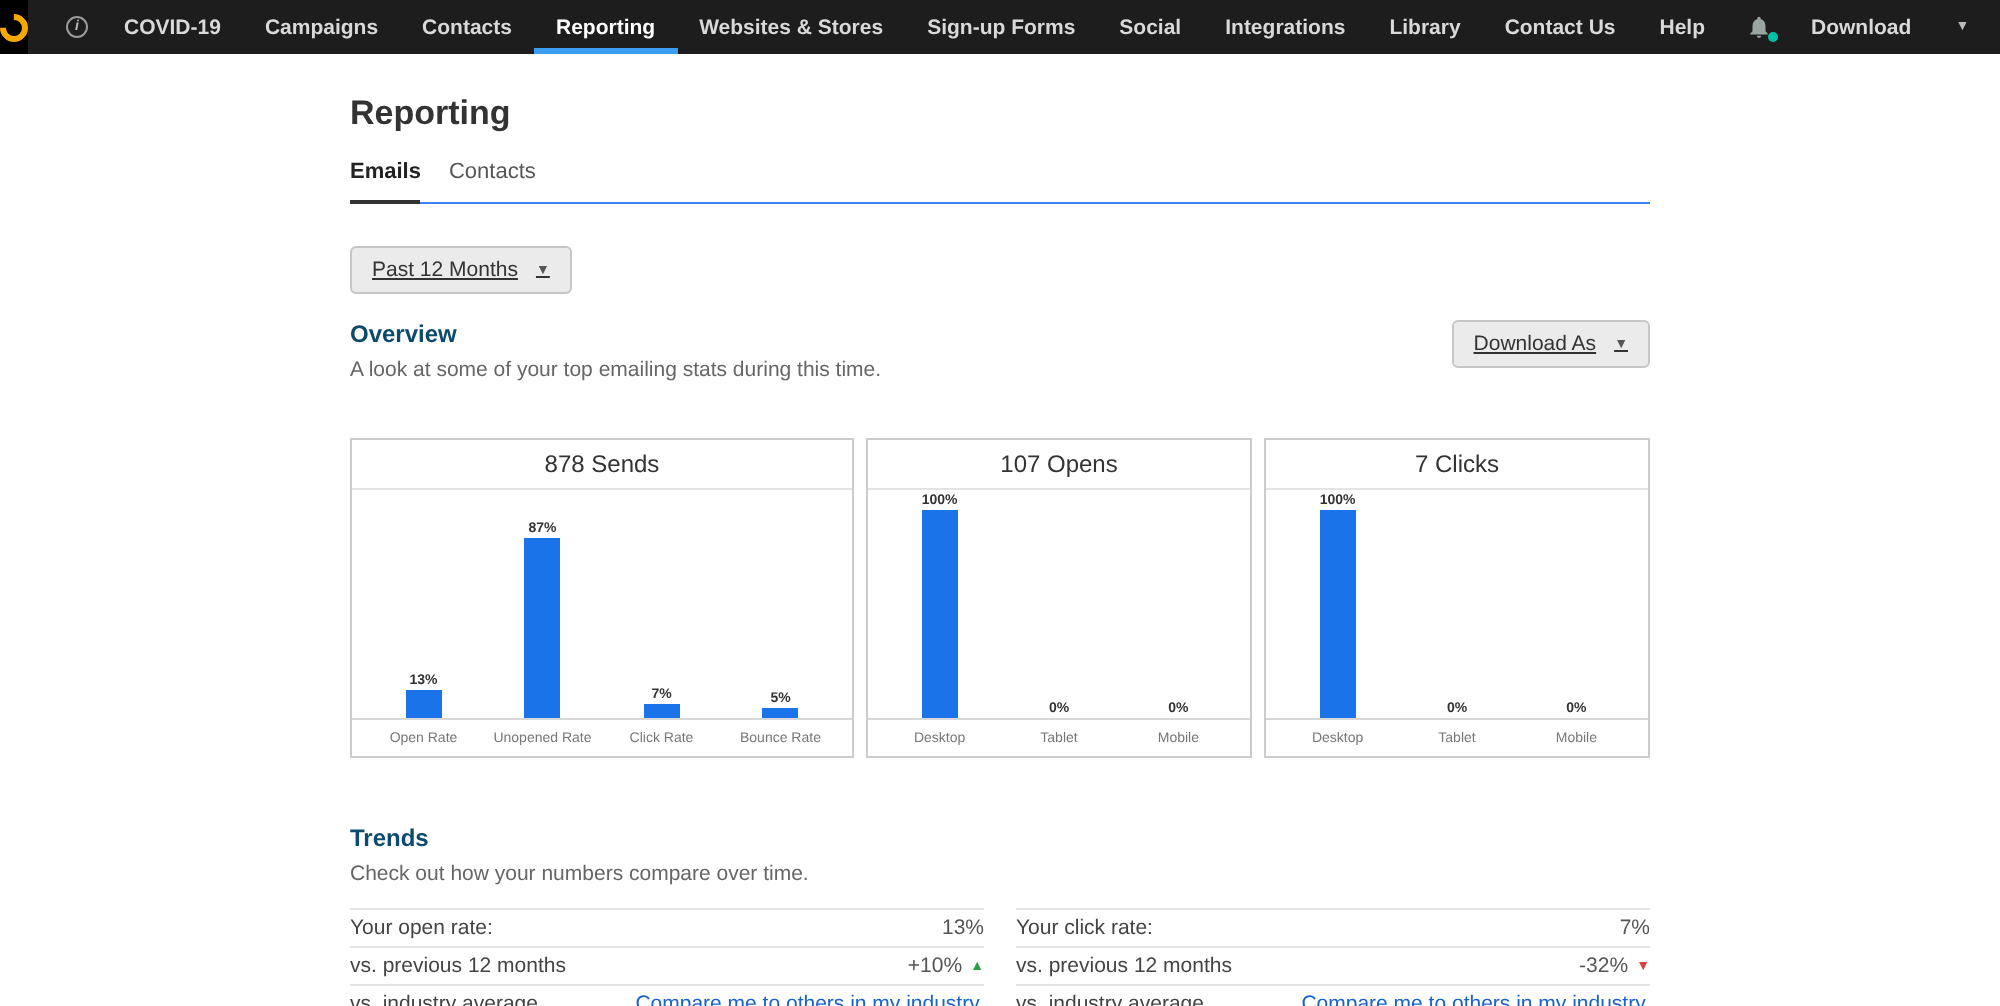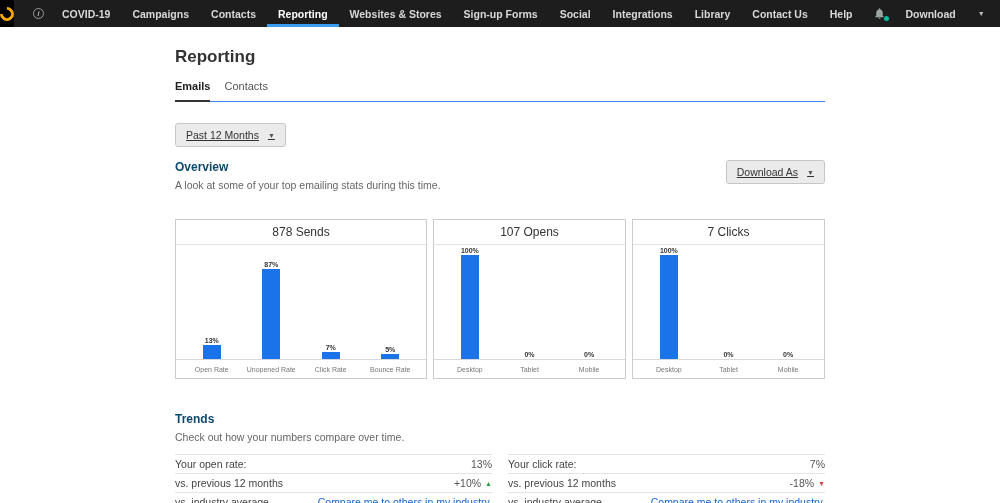--- a/index.html
+++ b/index.html
@@ -247,21 +247,21 @@
         </div>
       </div>
       <div class="trend-col">
         <div class="trend-row">
           <span>Your click rate:</span>
           <span class="trend-value">7%</span>
         </div>
         <div class="trend-row">
           <span>vs. previous 12 months</span>
           <span class="trend-value">
-            <span>-18%</span>
+            <span>-32%</span>
             <span class="tri down">▼</span>
           </span>
         </div>
         <div class="trend-row">
           <span>vs. industry average</span>
           <a class="trend-link">Compare me to others in my industry.</a>
         </div>
       </div>
     </div>
   </div>

